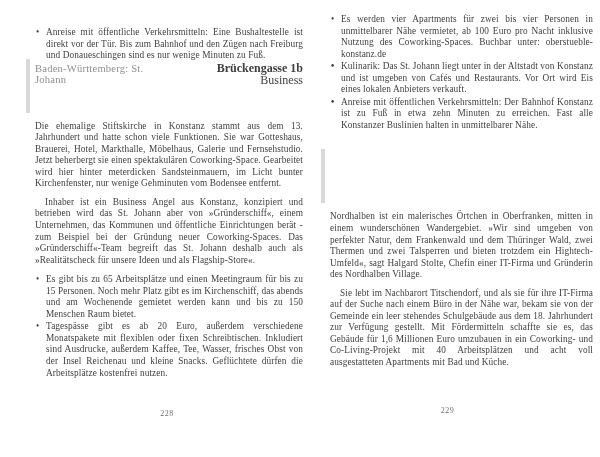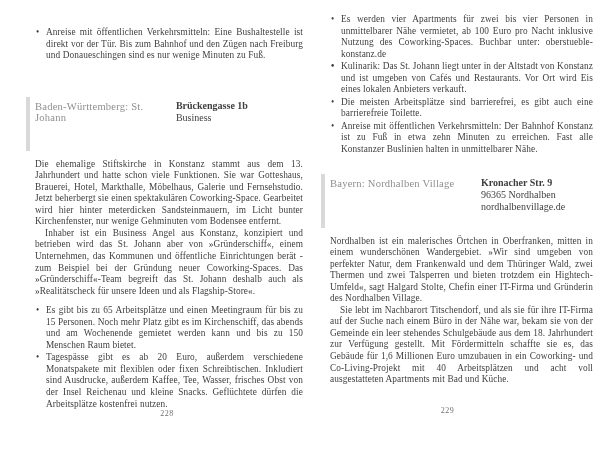--- a/index.html
+++ b/index.html
@@ -15,61 +15,61 @@
   .page-left{left:35px;top:26px;width:268px;}
   .page-right{left:330px;top:14px;width:263px;}
 
   .body-text, .bullets li{
     font-size:9.3px;
     line-height:11.55px;
     text-align:justify;
     letter-spacing:0.1px;
   }
   p.body-text{margin:0;}
-  p.indent{text-indent:10px;}
+  p.indent{text-indent:10px;margin-top:7px;}
 
   ul.bullets{list-style:none;margin:0;padding:0;}
   ul.bullets li{
     position:relative;
     padding-left:11px;
     margin:0;
   }
   ul.bullets li .marker{
     position:absolute;left:1px;top:0;
     font-size:9.3px;color:#3e3e3e;
   }
 
   .entry-header{
     display:flex;
     position:relative;
     align-items:flex-start;
-    margin-top:38px;
     margin-bottom:9px;
     min-height:50px;
   }
   .accent-bar{
     position:absolute;
     left:-9px;top:-3px;
     width:4px;height:54px;
     background:#d9d9d9;
   }
   .entry-title{
     font-size:10.6px;
     color:#8f8f8f;
     font-weight:normal;
     margin:0;
     padding-top:1px;
     width:142px;
     letter-spacing:0.2px;
   }
   .entry-address{
     margin-left:auto;
-    font-size:10px;
+    font-size:12px;
     line-height:12.3px;
     color:#3e3e3e;
+    text-align:right;
   }
   .page-left .entry-address{width:128px;}
   .page-right .entry-address{width:112px;}
   .entry-address .addr-bold{font-weight:bold;}
 
   .page-number{
     position:absolute;
     left:0;right:0;
     text-align:center;
     font-size:8px;
@@ -86,21 +86,21 @@
   .page-right .entry-header{margin-top:21px;}
 </style>
 </head>
 <body>
 
 <section class="page page-left">
 
   <ul class="bullets top-bullets">
     <li>
       <span class="marker">•</span>
-      <span>Anreise mit öffentlichen Verkehrsmitteln: Eine Bushaltestelle ist direkt vor der Tür. Bis zum Bahnhof und den Zügen nach Freiburg und Donaueschingen sind es nur wenige Minuten zu Fuß.</span>
+      <span>Anreise mit öffentliche Verkehrsmitteln: Eine Bushaltestelle ist direkt vor der Tür. Bis zum Bahnhof und den Zügen nach Freiburg und Donaueschingen sind es nur wenige Minuten zu Fuß.</span>
     </li>
   </ul>
 
   <div class="entry-header">
     <div class="accent-bar"></div>
     <h2 class="entry-title">Baden-Württemberg: St. Johann</h2>
     <div class="entry-address">
       <div class="addr-bold">Brückengasse 1b</div>
       <div>Business</div>
     </div>
@@ -132,35 +132,28 @@
     </li>
     <li>
       <span class="marker">•</span>
     </li>
     <li>
       <span class="marker">•</span>
       <span>Kulinarik: Das St. Johann liegt unter in der Altstadt von Konstanz und ist umgeben von Cafés und Restaurants. Vor Ort wird Eis eines lokalen Anbieters verkauft.</span>
     </li>
     <li>
       <span class="marker">•</span>
-      <span>Die meisten Arbeitsplätze sind barrierefrei, es gibt auch eine barrierefreie Toilette.</span>
     </li>
     <li>
       <span class="marker">•</span>
       <span>Anreise mit öffentlichen Verkehrsmitteln: Der Bahnhof Konstanz ist zu Fuß in etwa zehn Minuten zu erreichen. Fast alle Konstanzer Buslinien halten in unmittelbarer Nähe.</span>
     </li>
   </ul>
 
   <div class="entry-header">
     <div class="accent-bar"></div>
-    <h2 class="entry-title">Bayern: Nordhalben Village</h2>
-    <div class="entry-address">
-      <div class="addr-bold">Kronacher Str. 9</div>
-      <div>96365 Nordhalben</div>
-      <div>nordhalbenvillage.de</div>
-    </div>
   </div>
 
   <p class="body-text">Nordhalben ist ein malerisches Örtchen in Oberfranken, mitten in einem wunderschönen Wandergebiet. »Wir sind umgeben von perfekter Natur, dem Frankenwald und dem Thüringer Wald, zwei Thermen und zwei Talsperren und bieten trotzdem ein Hightech-Umfeld«, sagt Halgard Stolte, Chefin einer IT-Firma und Gründerin des Nordhalben Village.</p>
   <p class="body-text indent">Sie lebt im Nachbarort Titschendorf, und als sie für ihre IT-Firma auf der Suche nach einem Büro in der Nähe war, bekam sie von der Gemeinde ein leer stehendes Schulgebäude aus dem 18. Jahrhundert zur Verfügung gestellt. Mit Fördermitteln schaffte sie es, das Gebäude für 1,6 Millionen Euro umzubauen in ein Coworking- und Co-Living-Projekt mit 40 Arbeitsplätzen und acht voll ausgestatteten Apartments mit Bad und Küche.</p>
 
   <div class="page-number">229</div>
 </section>
 
 </body></html>

